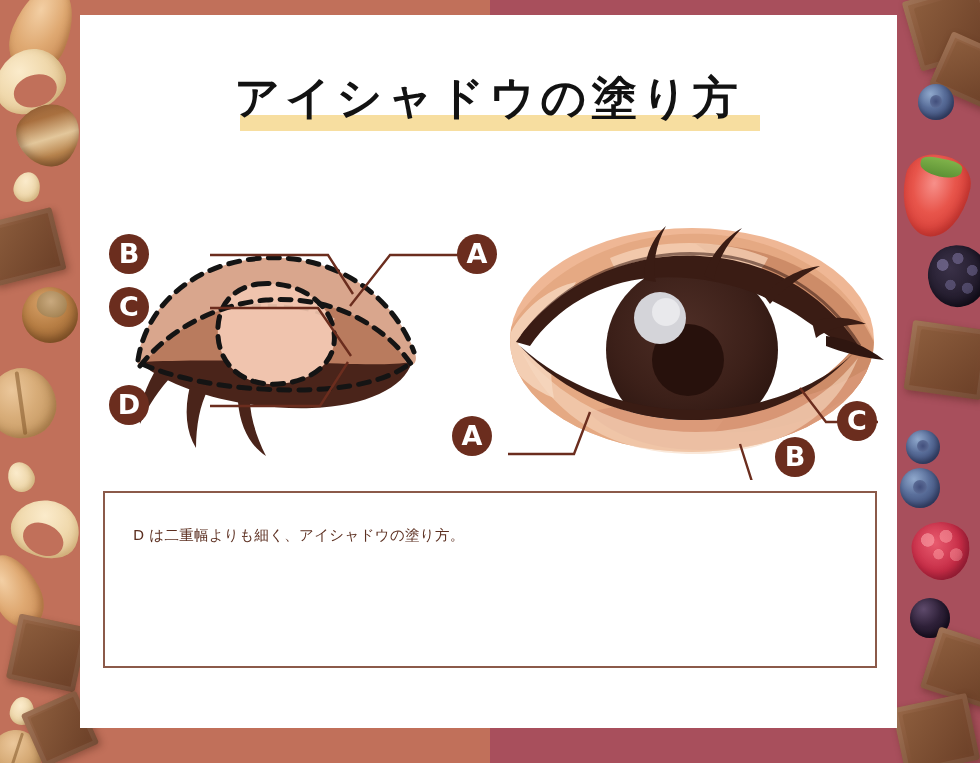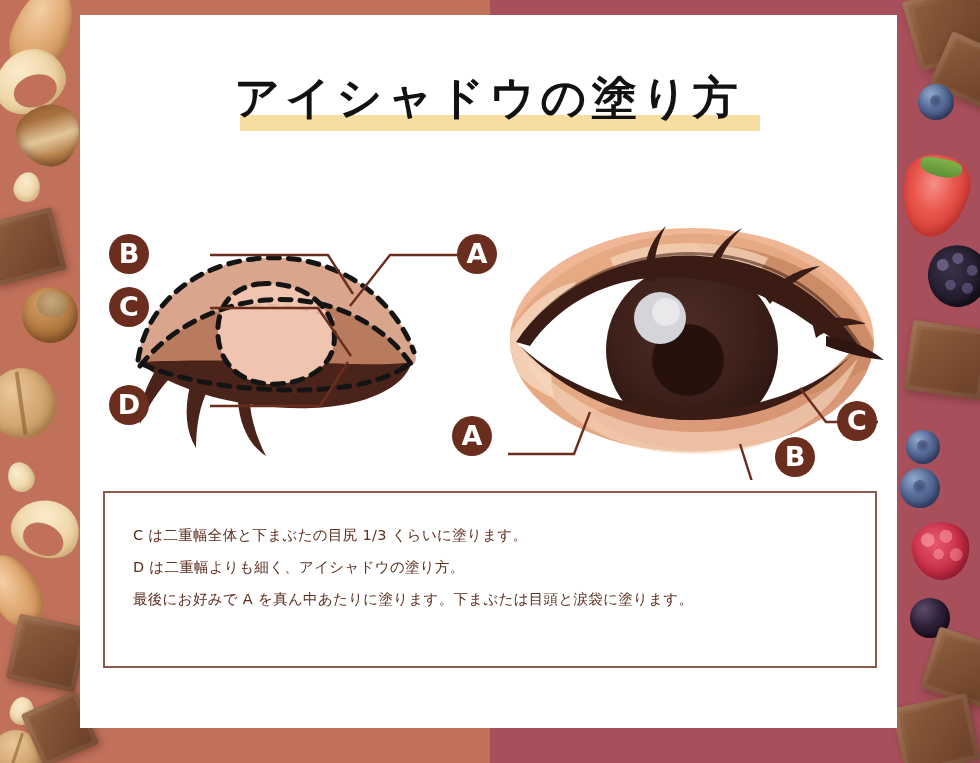--- a/index.html
+++ b/index.html
@@ -349,19 +349,17 @@
         <path d="M360,288 L294,288 L280,244"></path>
         <path d="M418,222 L366,222 L340,188"></path>
       </g>
     </svg>
 
     <div class="badge" style="left:372px; top:401px;">A</div>
     <div class="badge" style="left:695px; top:422px;">B</div>
     <div class="badge" style="left:757px; top:386px;">C</div>
 
     <div id="desc-box">
-      <div class="desc-line">C は二重幅全体と下まぶたの目尻 1/3 くらいに塗ります。</div>
       <div class="desc-line">D は二重幅よりも細く、アイシャドウの塗り方。</div>
-      <div class="desc-line">最後にお好みで A を真ん中あたりに塗ります。下まぶたは目頭と涙袋に塗ります。</div>
     </div>
 
   </div>
 </div>
 
 </body></html>

